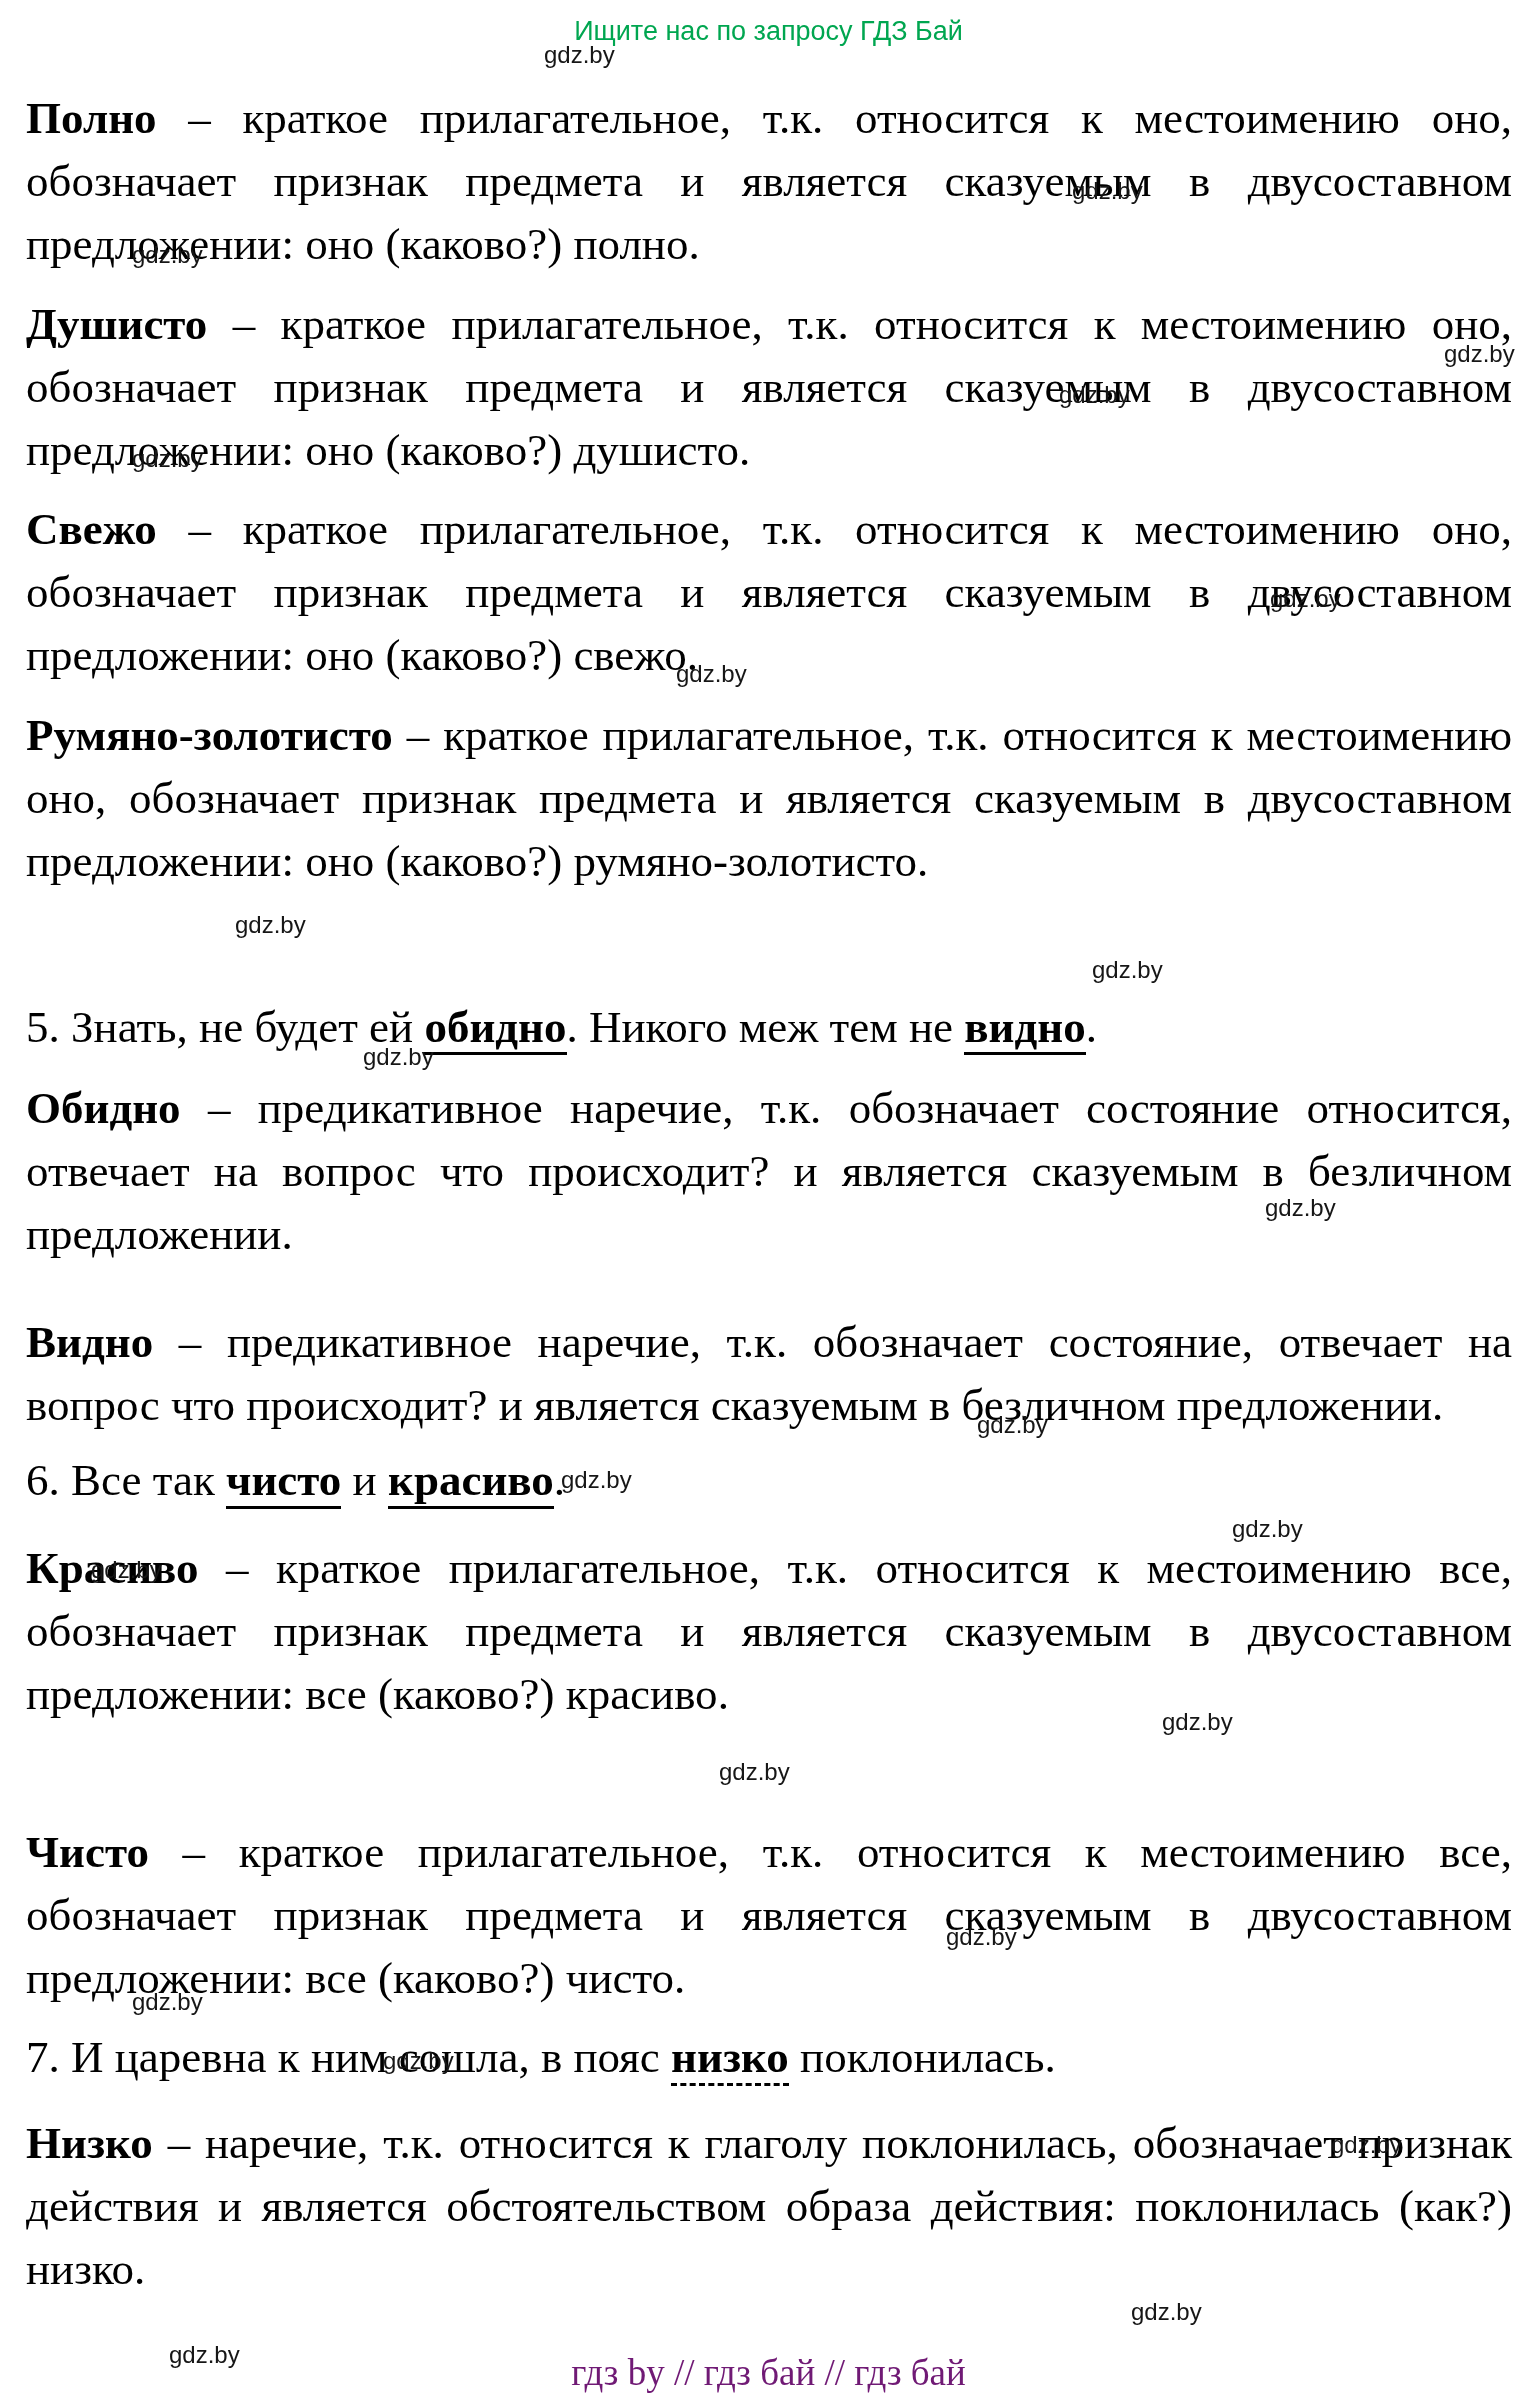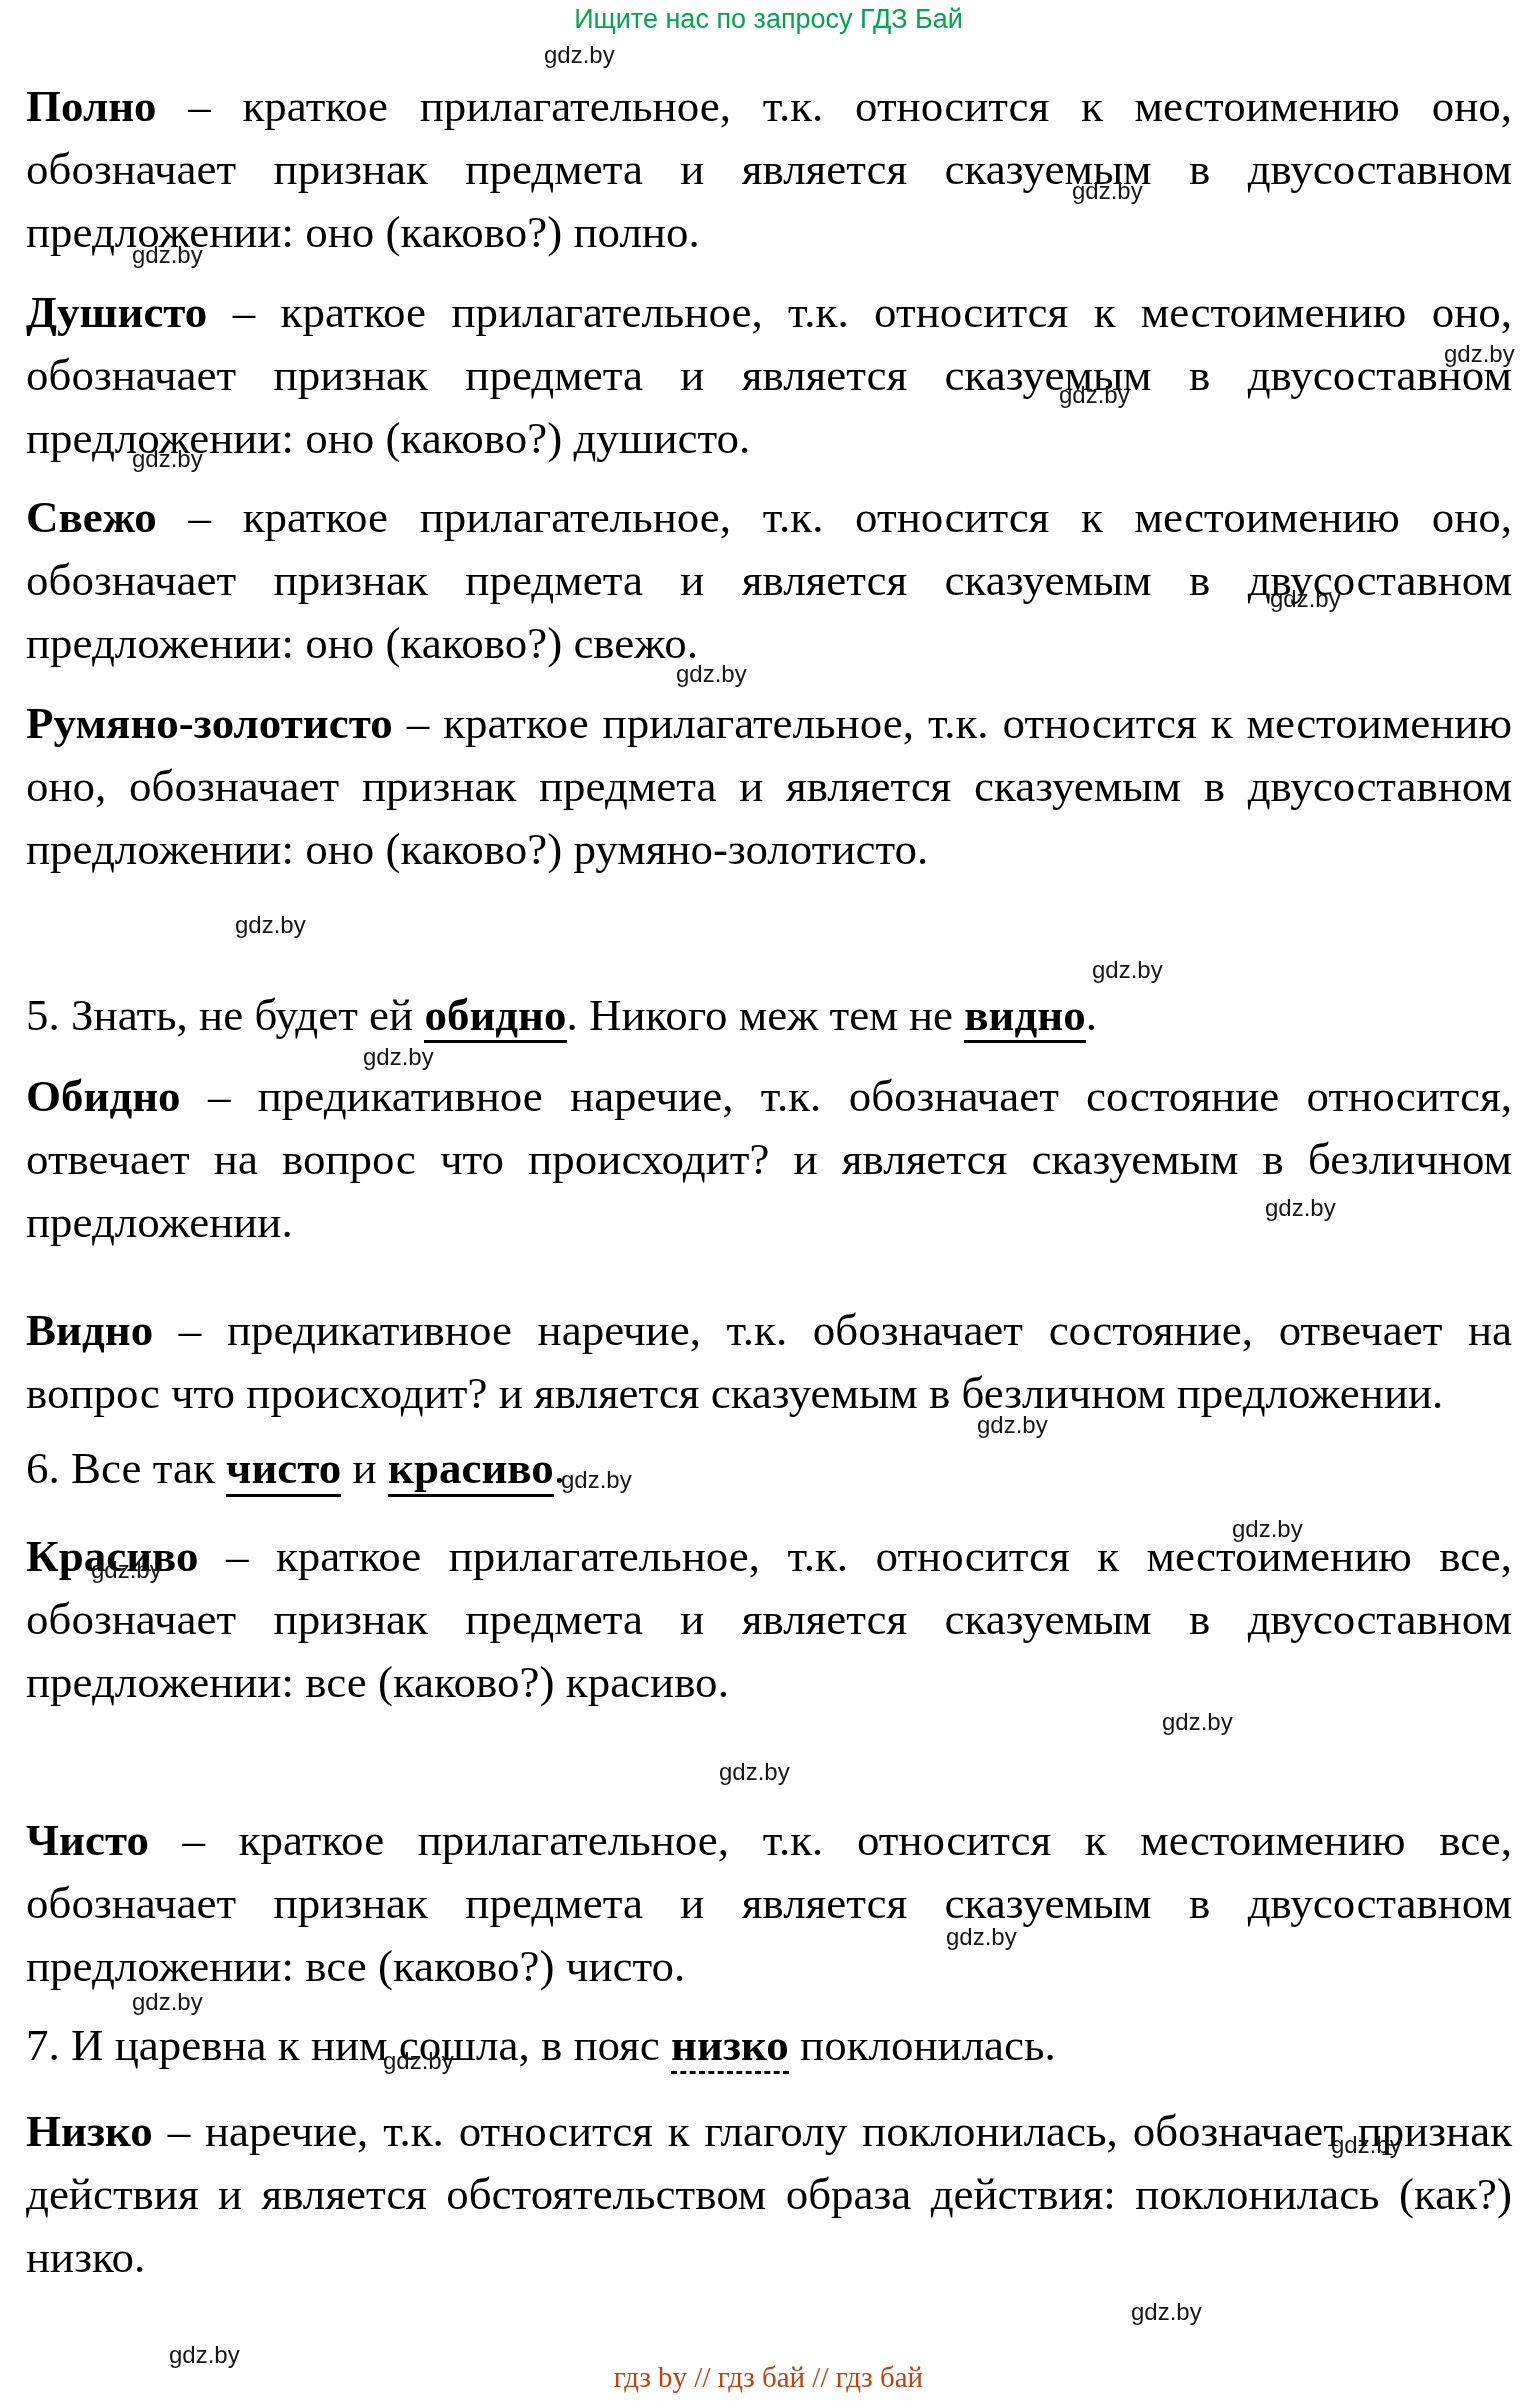--- a/index.html
+++ b/index.html
@@ -11,21 +11,21 @@
     overflow: hidden;
     font-family: "Liberation Serif", serif;
     color: #000000;
   }
   .promo {
     text-align: center;
     font-family: "Liberation Sans", sans-serif;
     font-size: 27px;
     line-height: 35px;
     color: #00a650;
-    padding-top: 2px;
+    padding-top: 14px;
   }
   .content {
     padding: 38px 25px 0 26px;
     font-size: 45px;
     line-height: 63px;
   }
   .para { text-align: justify; }
   .b { font-weight: bold; }
   .i { }
   .u { border-bottom: 3.3px solid #000; padding-bottom: 0.8px; }
@@ -38,22 +38,22 @@
     color: #161616;
     white-space: nowrap;
   }
   .footer {
     position: absolute;
     bottom: 6.6px;
     left: 0;
     width: 100%;
     text-align: center;
     font-family: "Liberation Serif", serif;
-    font-size: 29px;
-    color: #c2410c;
+    font-size: 37px;
+    color: #701a75;
   }
 </style>
 </head>
 <body>
 
 <div class="promo">Ищите нас по запросу ГДЗ Бай</div>
 
 <div class="content">
   <p class="para" style="margin-bottom:16.5px"><span class="b">Полно</span><span> – краткое прилагательное, т.к. относится к местоимению </span><span class="i">оно</span><span>, обозначает признак предмета и является сказуемым в двусоставном предложении: </span><span class="i">оно</span><span> (каково?) </span><span class="i">полно</span><span>.</span></p>
   <p class="para" style="margin-bottom:16.5px"><span class="b">Душисто</span><span> – краткое прилагательное, т.к. относится к местоимению </span><span class="i">оно</span><span>, обозначает признак предмета и является сказуемым в двусоставном предложении: </span><span class="i">оно</span><span> (каково?) </span><span class="i">душисто</span><span>.</span></p>

